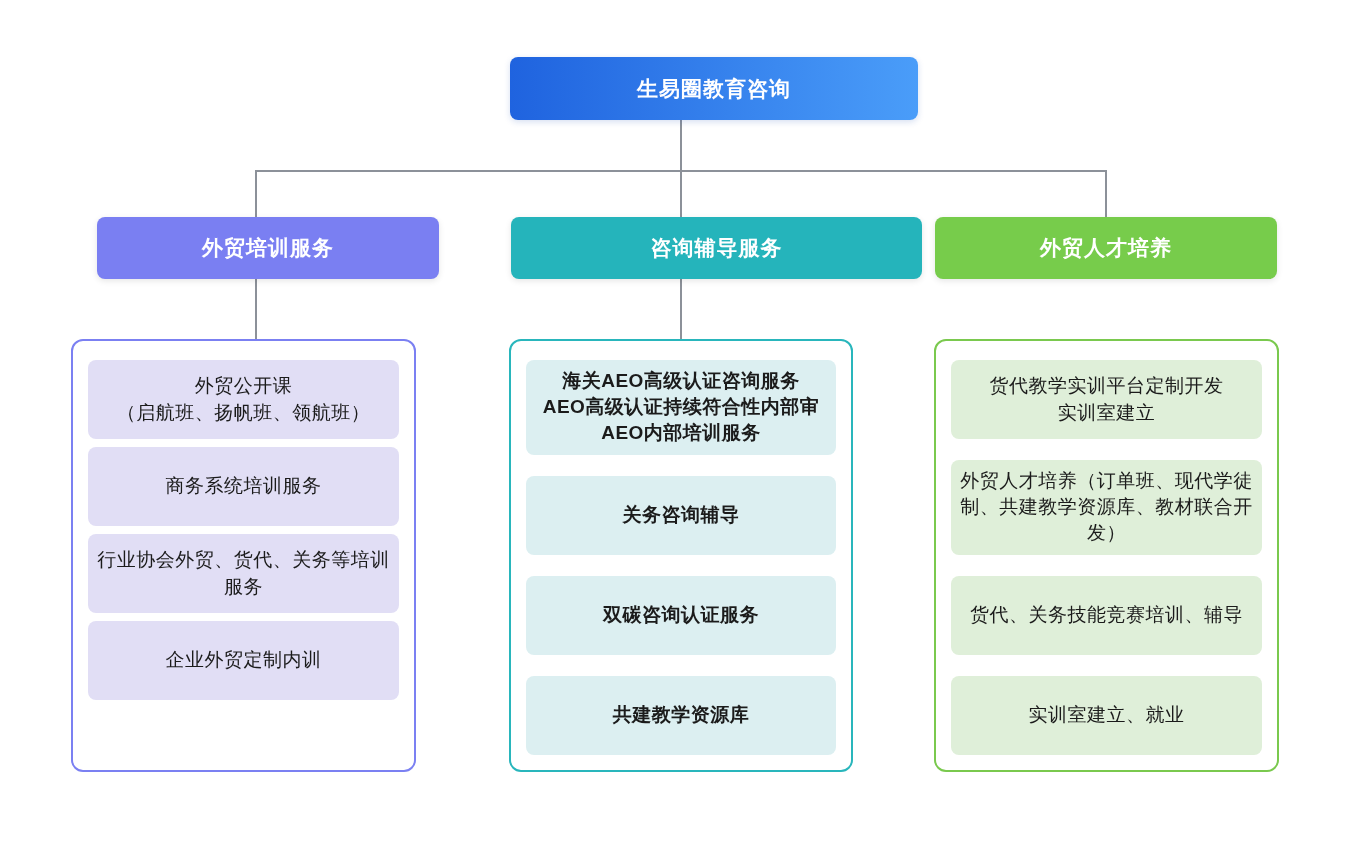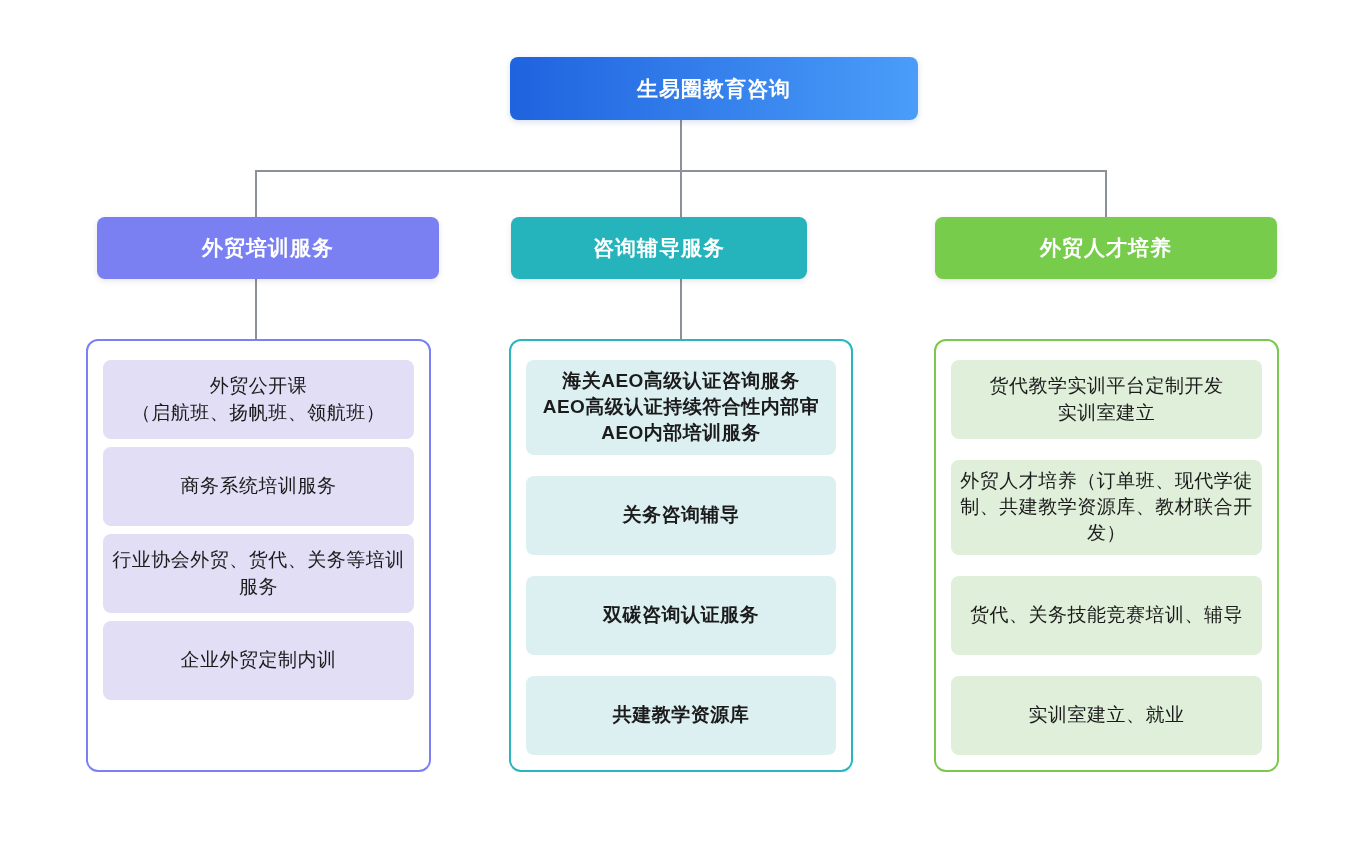--- a/index.html
+++ b/index.html
@@ -79,29 +79,29 @@
   <div class="line" style="left:255px;top:170px;width:851px;height:1.5px;"></div>
   <div class="line" style="left:255px;top:170px;width:1.5px;height:47px;"></div>
   <div class="line" style="left:680px;top:170px;width:1.5px;height:47px;"></div>
   <div class="line" style="left:1105px;top:170px;width:1.5px;height:47px;"></div>
   <div class="line" style="left:255px;top:279px;width:1.5px;height:60px;"></div>
   <div class="line" style="left:680px;top:279px;width:1.5px;height:60px;"></div>
 
   <div class="root-node" style="--g1: #1F63DF; --g2: #4A9DF9;">生易圈教育咨询</div>
 
   <div class="hdr" style="left: 85px; margin-left: 12px; --hc: #7A7FF2;">外贸培训服务</div>
-  <div class="box" style="left: 86px; gap: 8px; --bc: #7B80F2; --ibg: #E1DEF5;">
+  <div class="box" style="left: 71px; gap: 8px; --bc: #7B80F2; --ibg: #E1DEF5;">
     <div class="item">外贸公开课
 （启航班、扬帆班、领航班）</div>
     <div class="item">商务系统培训服务</div>
     <div class="item">行业协会外贸、货代、关务等培训服务</div>
     <div class="item">企业外贸定制内训</div>
   </div>
 
-  <div class="hdr" style="left: 511px; width: 296px; --hc: #25B4BB;">咨询辅导服务</div>
+  <div class="hdr" style="left: 511px; width: 411px; --hc: #25B4BB;">咨询辅导服务</div>
   <div class="box" style="left: 509px; width: 344px; font-weight: bold; --bc: #29B6BC; --ibg: #DCEFF1;">
     <div class="item">海关AEO高级认证咨询服务
 AEO高级认证持续符合性内部审
 AEO内部培训服务</div>
     <div class="item">关务咨询辅导</div>
     <div class="item">双碳咨询认证服务</div>
     <div class="item">共建教学资源库</div>
   </div>
 
   <div class="hdr" style="left: 935px; --hc: #77CC4B;">外贸人才培养</div>

